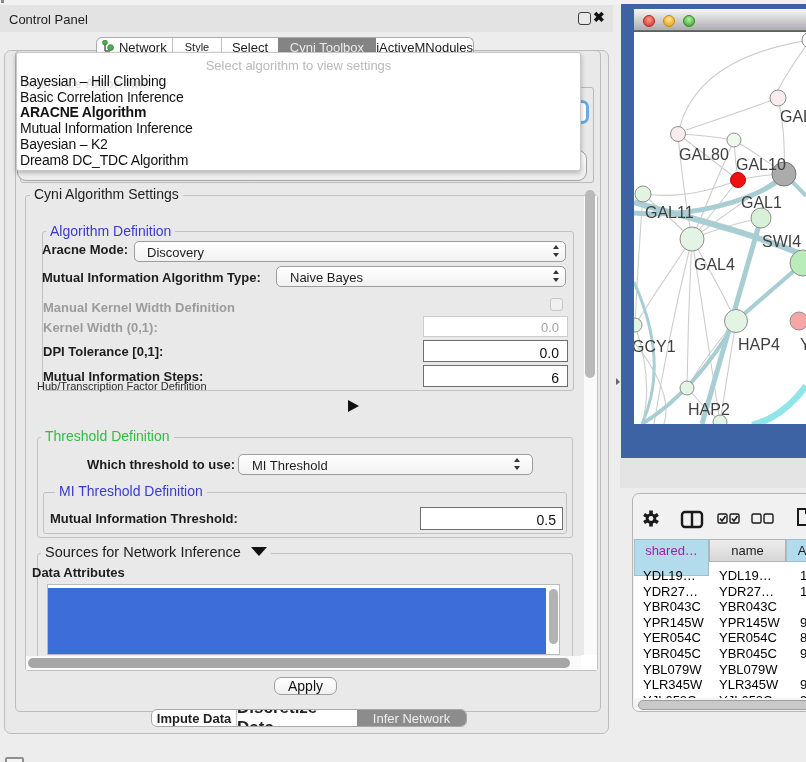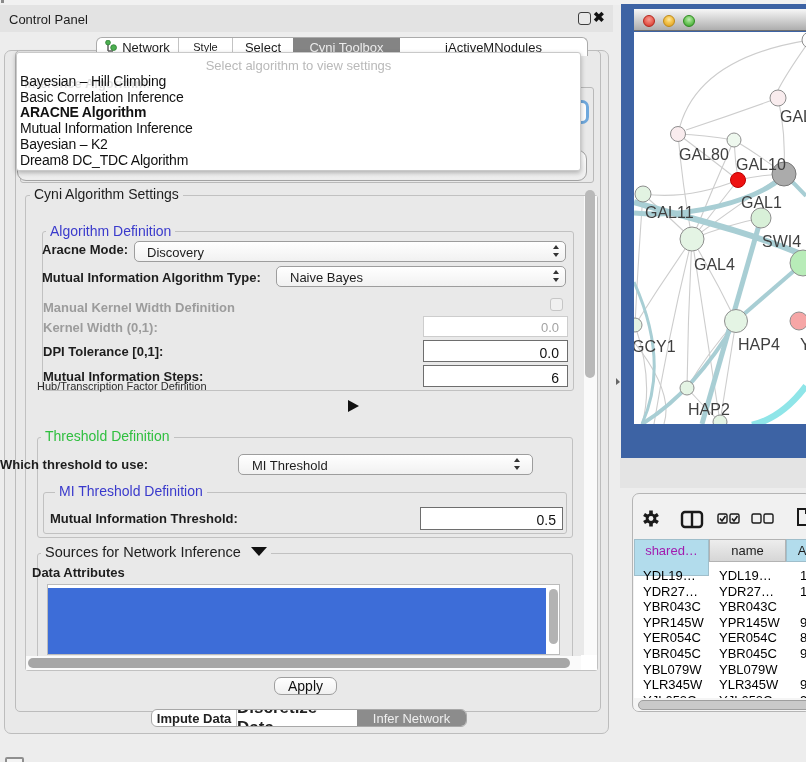--- a/index.html
+++ b/index.html
@@ -24,21 +24,21 @@
 
 <div class="abs" style="left:0;top:5px;width:613px;height:27px;background:#e3e3e3"></div>
 <div class="abs r13" style="left:9px;top:12px;">Control Panel</div>
 <div class="abs" style="left:578px;top:12px;width:13px;height:13px;border:1.8px solid #3e3e3e;border-radius:3px;background:#e9e9e9"></div>
 <div class="abs" style="left:593px;top:9px;font-size:14px;font-weight:bold;color:#111;">✖</div>
 
 <div class="abs" style="left:4px;top:50px;width:605px;height:684px;background:#e9e9e9;border:1px solid #bdbdbd;border-radius:7px;"></div>
 
 <div class="abs" style="left:15px;top:50px;width:586px;height:662px;background:#e9e9e9;border:1px solid #bcbcbc;border-radius:5px;"></div>
 
-<div id="tabs" class="abs" style="left:96px;top:37px;width:492px;height:19px;background:#fff;border:1px solid #ababab;border-bottom:none;border-radius:6px 6px 0 0;display:flex;">
+<div id="tabs" class="abs" style="left:96px;top:37px;width:378px;height:19px;background:#fff;border:1px solid #ababab;border-bottom:none;border-radius:6px 6px 0 0;display:flex;">
   <div style="width:82px;display:flex;align-items:center;justify-content:center;font-size:13px;color:#1c1c1c;border-right:1px solid #c3c3c3;">
     <svg width="13" height="14" viewBox="0 0 13 14" style="margin-right:4px;">
       <line x1="3" y1="3" x2="3" y2="11" stroke="#555" stroke-width="1.4"></line>
       <line x1="3" y1="11" x2="8" y2="11" stroke="#555" stroke-width="1.4"></line>
       <circle cx="3" cy="2.6" r="2.4" fill="#4caf50" stroke="#2c7d32" stroke-width="0.8"></circle>
       <circle cx="8.6" cy="7.6" r="2.9" fill="#4caf50" stroke="#2c7d32" stroke-width="0.8"></circle>
     </svg>Network</div>
   <div style="width:54px;display:flex;align-items:center;justify-content:center;font-size:11px;color:#1c1c1c;border-right:1px solid #c3c3c3;">Style</div>
   <div style="width:60px;display:flex;align-items:center;justify-content:center;font-size:13px;color:#1c1c1c;">Select</div>
   <div style="width:107px;display:flex;align-items:center;justify-content:center;font-size:13px;color:#ececec;background:#848484;">Cyni Toolbox</div>
@@ -93,21 +93,21 @@
 <div class="abs b13" style="left:43px;top:369px;">Mutual Information Steps:</div>
 <div class="abs field" style="left:423px;top:365px;width:145px;height:22px;border:1.5px solid #6e6e6e;"></div>
 <div class="abs" style="left:423px;top:370px;width:136px;text-align:right;font-size:14px;color:#111;">6</div>
 
 <div class="abs" style="left:37px;top:380px;font-size:11px;color:#2a2a2a;">Hub/Transcription Factor Definition</div>
 <div class="abs" style="left:348px;top:400px;width:0;height:0;border-left:11px solid #111;border-top:6.5px solid transparent;border-bottom:6.5px solid transparent;"></div>
 
 <div class="gbox abs" style="left:37px;top:437px;width:536px;height:101px;"></div>
 <div class="gtitle abs" style="left:41px;top:430px;font-size:14px;color:#2fbf3f;">Threshold Definition</div>
 
-<div class="abs b13" style="left:0;top:457px;width:235px;text-align:left;white-space:nowrap;">Which threshold to use:</div>
+<div class="abs b13" style="left:0;top:457px;width:235px;text-align:right;white-space:nowrap;">Which threshold to use:</div>
 <div class="combo abs" style="left:238px;top:454px;width:295px;height:21px;"></div>
 <div class="abs r13" style="left:252px;top:458px;">MI Threshold</div>
 <div class="abs" style="left:514px;top:458px;width:0;height:0;border-bottom:4.5px solid #333;border-left:3.5px solid transparent;border-right:3.5px solid transparent;"></div>
 <div class="abs" style="left:514px;top:466px;width:0;height:0;border-top:4.5px solid #333;border-left:3.5px solid transparent;border-right:3.5px solid transparent;"></div>
 
 <div class="gbox abs" style="left:43px;top:492px;width:524px;height:42px;"></div>
 <div class="gtitle abs" style="left:47px;top:485px;font-size:14px;color:#3a3acc;margin-left:8px;">MI Threshold Definition</div>
 
 <div class="abs b13" style="left:50px;top:511px;">Mutual Information Threshold:</div>
 <div class="abs field" style="left:420px;top:507px;width:143px;height:23px;border:1.5px solid #6e6e6e;"></div>

